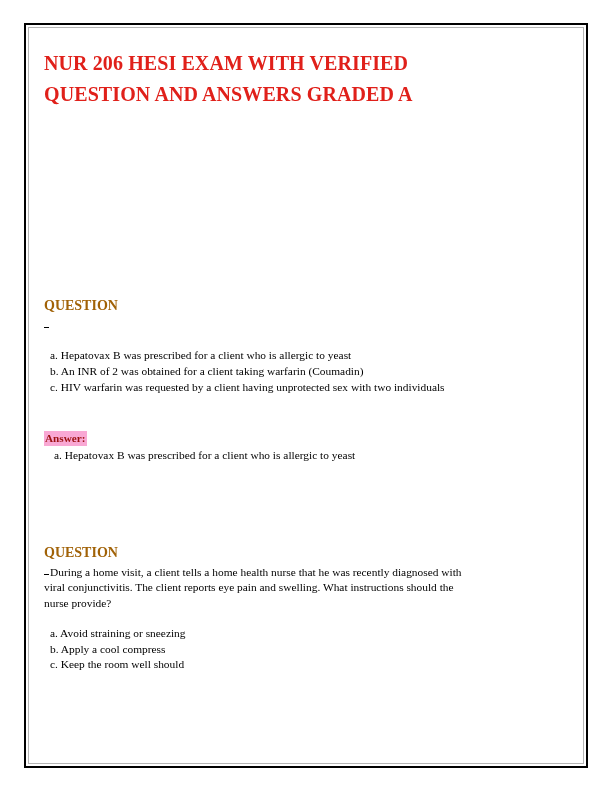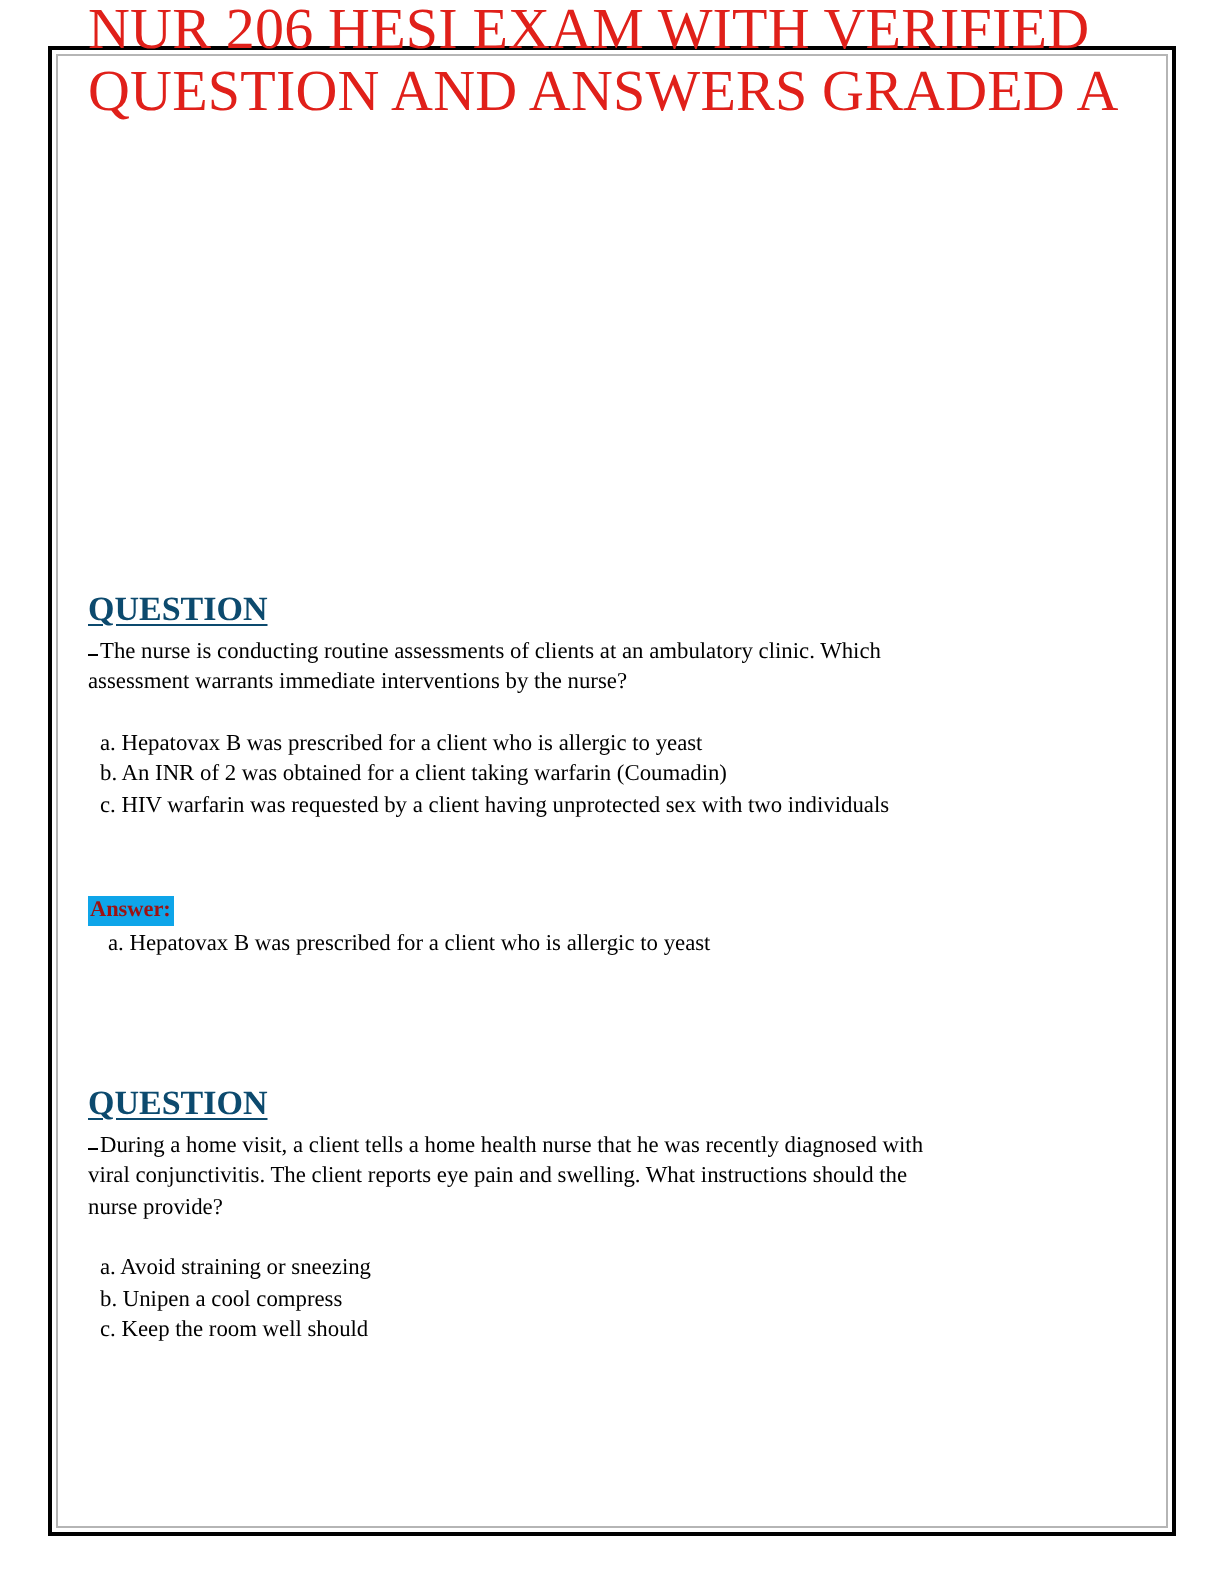--- a/index.html
+++ b/index.html
@@ -44,44 +44,44 @@
     top: 0px;
     width: 436px;
     height: 100%;
     box-sizing: border-box;
   }
 
   
   .doc-title {
     color: #e0201a;
     font-family: "Liberation Serif", "DejaVu Serif", serif;
-    font-weight: normal;
-    font-size: 29px;
+    font-weight: bold;
+    font-size: 20px;
     line-height: 31px;
     letter-spacing: 0.1px;
     margin: 0;
+    padding-top: 48px;
     width: 420px;
   }
   .doc-title .title-line {
     display: block;
     white-space: nowrap;
   }
 
   
   .qblock { position: absolute; left: 0; width: 436px; }
   #question-block-1 { top: 296px; }
   #question-block-2 { top: 543px; }
 
   .q-heading {
     font-family: "Liberation Serif", "DejaVu Serif", serif;
     font-weight: bold;
-    font-size: 17px;
+    font-size: 14px;
     line-height: 17px;
-    color: #0c4a6e;
-    text-decoration: underline;
+    color: #a16207;
     text-underline-offset: 2px;
     margin: 0;
     display: inline-block;
   }
 
   .q-stem {
     font-size: 11.4px;
     line-height: 15.4px;
     color: #000000;
     margin: 4px 0 0 0;
@@ -104,21 +104,21 @@
     font-size: 11.4px;
     line-height: 15.6px;
     color: #000000;
     padding-left: 6px;
   }
 
   
   .answer-wrap { margin-top: 33px; }
   .answer-label {
     display: inline-block;
-    background: #0ea5e9;
+    background: #f9a8d4;
     color: #9d1111;
     font-weight: bold;
     font-size: 11.2px;
     line-height: 13px;
     padding: 1px 2px 1px 1px;
     text-decoration: none;
   }
   .answer-text {
     font-size: 11.4px;
     line-height: 15.6px;
@@ -137,39 +137,39 @@
 <div class="content">
 
   <h1 class="doc-title">
     <span class="title-line">NUR 206 HESI EXAM WITH VERIFIED</span>
     <span class="title-line">QUESTION AND ANSWERS GRADED A</span>
   </h1>
 
   <section class="qblock" id="question-block-1">
     <div class="q-heading">QUESTION</div>
 
-    <p class="q-stem"><span class="lead-dash"></span><span>The nurse is conducting routine assessments of clients at an ambulatory clinic. Which assessment warrants immediate interventions by the nurse?</span></p>
+    <p class="q-stem"><span class="lead-dash"></span></p>
 
     <ul class="options">
       <li>a. Hepatovax B was prescribed for a client who is allergic to yeast</li>
       <li>b. An INR of 2 was obtained for a client taking warfarin (Coumadin)</li>
       <li>c. HIV warfarin was requested by a client having unprotected sex with two individuals</li>
     </ul>
 
     <div class="answer-wrap">
       <span class="answer-label">Answer:</span>
       <p class="answer-text">a. Hepatovax B was prescribed for a client who is allergic to yeast</p>
     </div>
   </section>
 
   <section class="qblock" id="question-block-2">
     <div class="q-heading">QUESTION</div>
 
     <p class="q-stem"><span class="lead-dash"></span><span>During a home visit, a client tells a home health nurse that he was recently diagnosed with viral conjunctivitis. The client reports eye pain and swelling. What instructions should the nurse provide?</span></p>
 
     <ul class="options">
       <li>a. Avoid straining or sneezing</li>
-      <li>b. Unipen a cool compress</li>
+      <li>b. Apply a cool compress</li>
       <li>c. Keep the room well should</li>
     </ul>
   </section>
 
 </div>
 
 </body></html>

